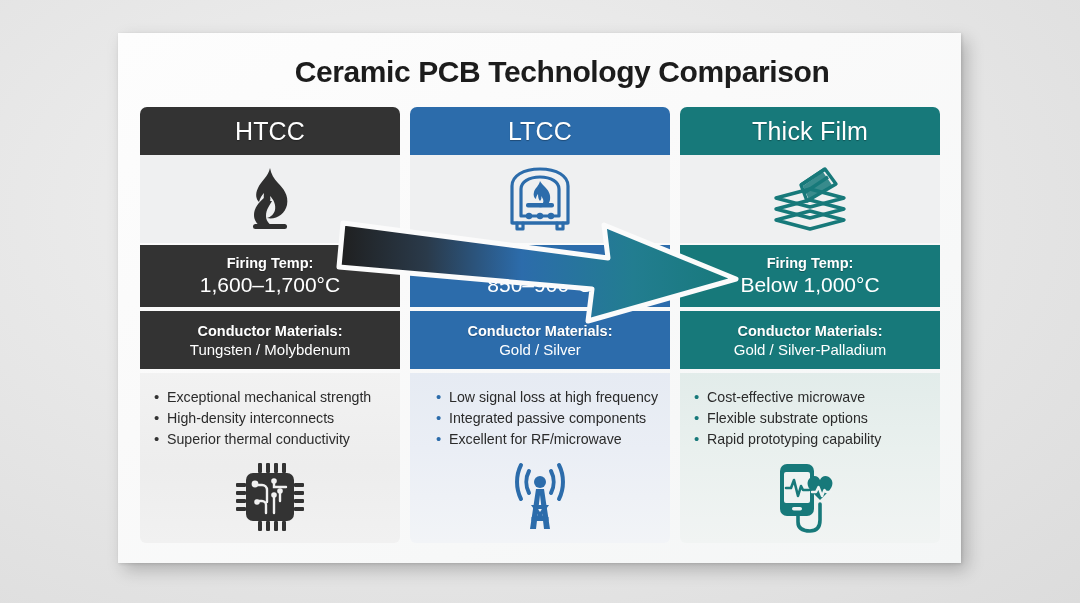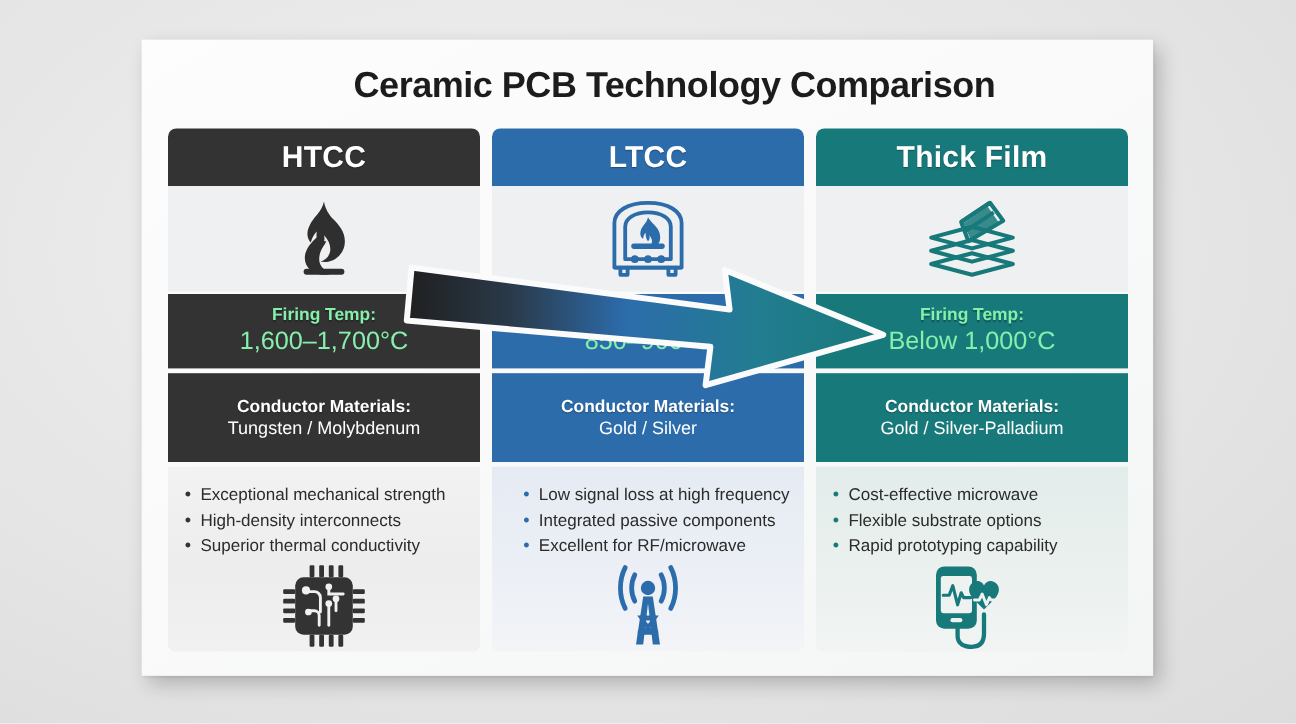--- a/index.html
+++ b/index.html
@@ -57,21 +57,21 @@
 
   
   .col-head {
     height: 48px;
     border-radius: 7px 7px 0 0;
     display: flex;
     align-items: center;
     justify-content: center;
     color: #ffffff;
     font-size: 25px;
-    font-weight: bold;
+    font-weight: normal;
     letter-spacing: 0.2px;
     text-shadow: 0 1px 1px rgba(0,0,0,0.30);
   }
 
   
   .col-iconbox {
     height: 88px;
     display: flex;
     align-items: center;
     justify-content: center;
@@ -80,29 +80,29 @@
   .col-iconbox svg { display: block; }
 
   
   .band-temp {
     height: 62px;
     margin-top: 2px;
     display: flex;
     flex-direction: column;
     align-items: center;
     justify-content: center;
-    color: #86efac;
+    color: #ffffff;
     gap: 2px;
   }
   .band-temp .lbl { font-size: 14.5px; font-weight: bold; text-shadow: 0 1px 1px rgba(0,0,0,.3);}
   .band-temp .val { font-size: 21px; font-weight: normal; }
 
   
   .band-cond {
-    height: 74px;
+    height: 58px;
     margin-top: 4px;
     display: flex;
     flex-direction: column;
     align-items: center;
     justify-content: center;
     color: #fff;
     gap: 2px;
   }
   .band-cond .lbl { font-size: 14.5px; font-weight: bold; text-shadow: 0 1px 1px rgba(0,0,0,.3);}
   .band-cond .val { font-size: 15px; font-weight: normal; }

